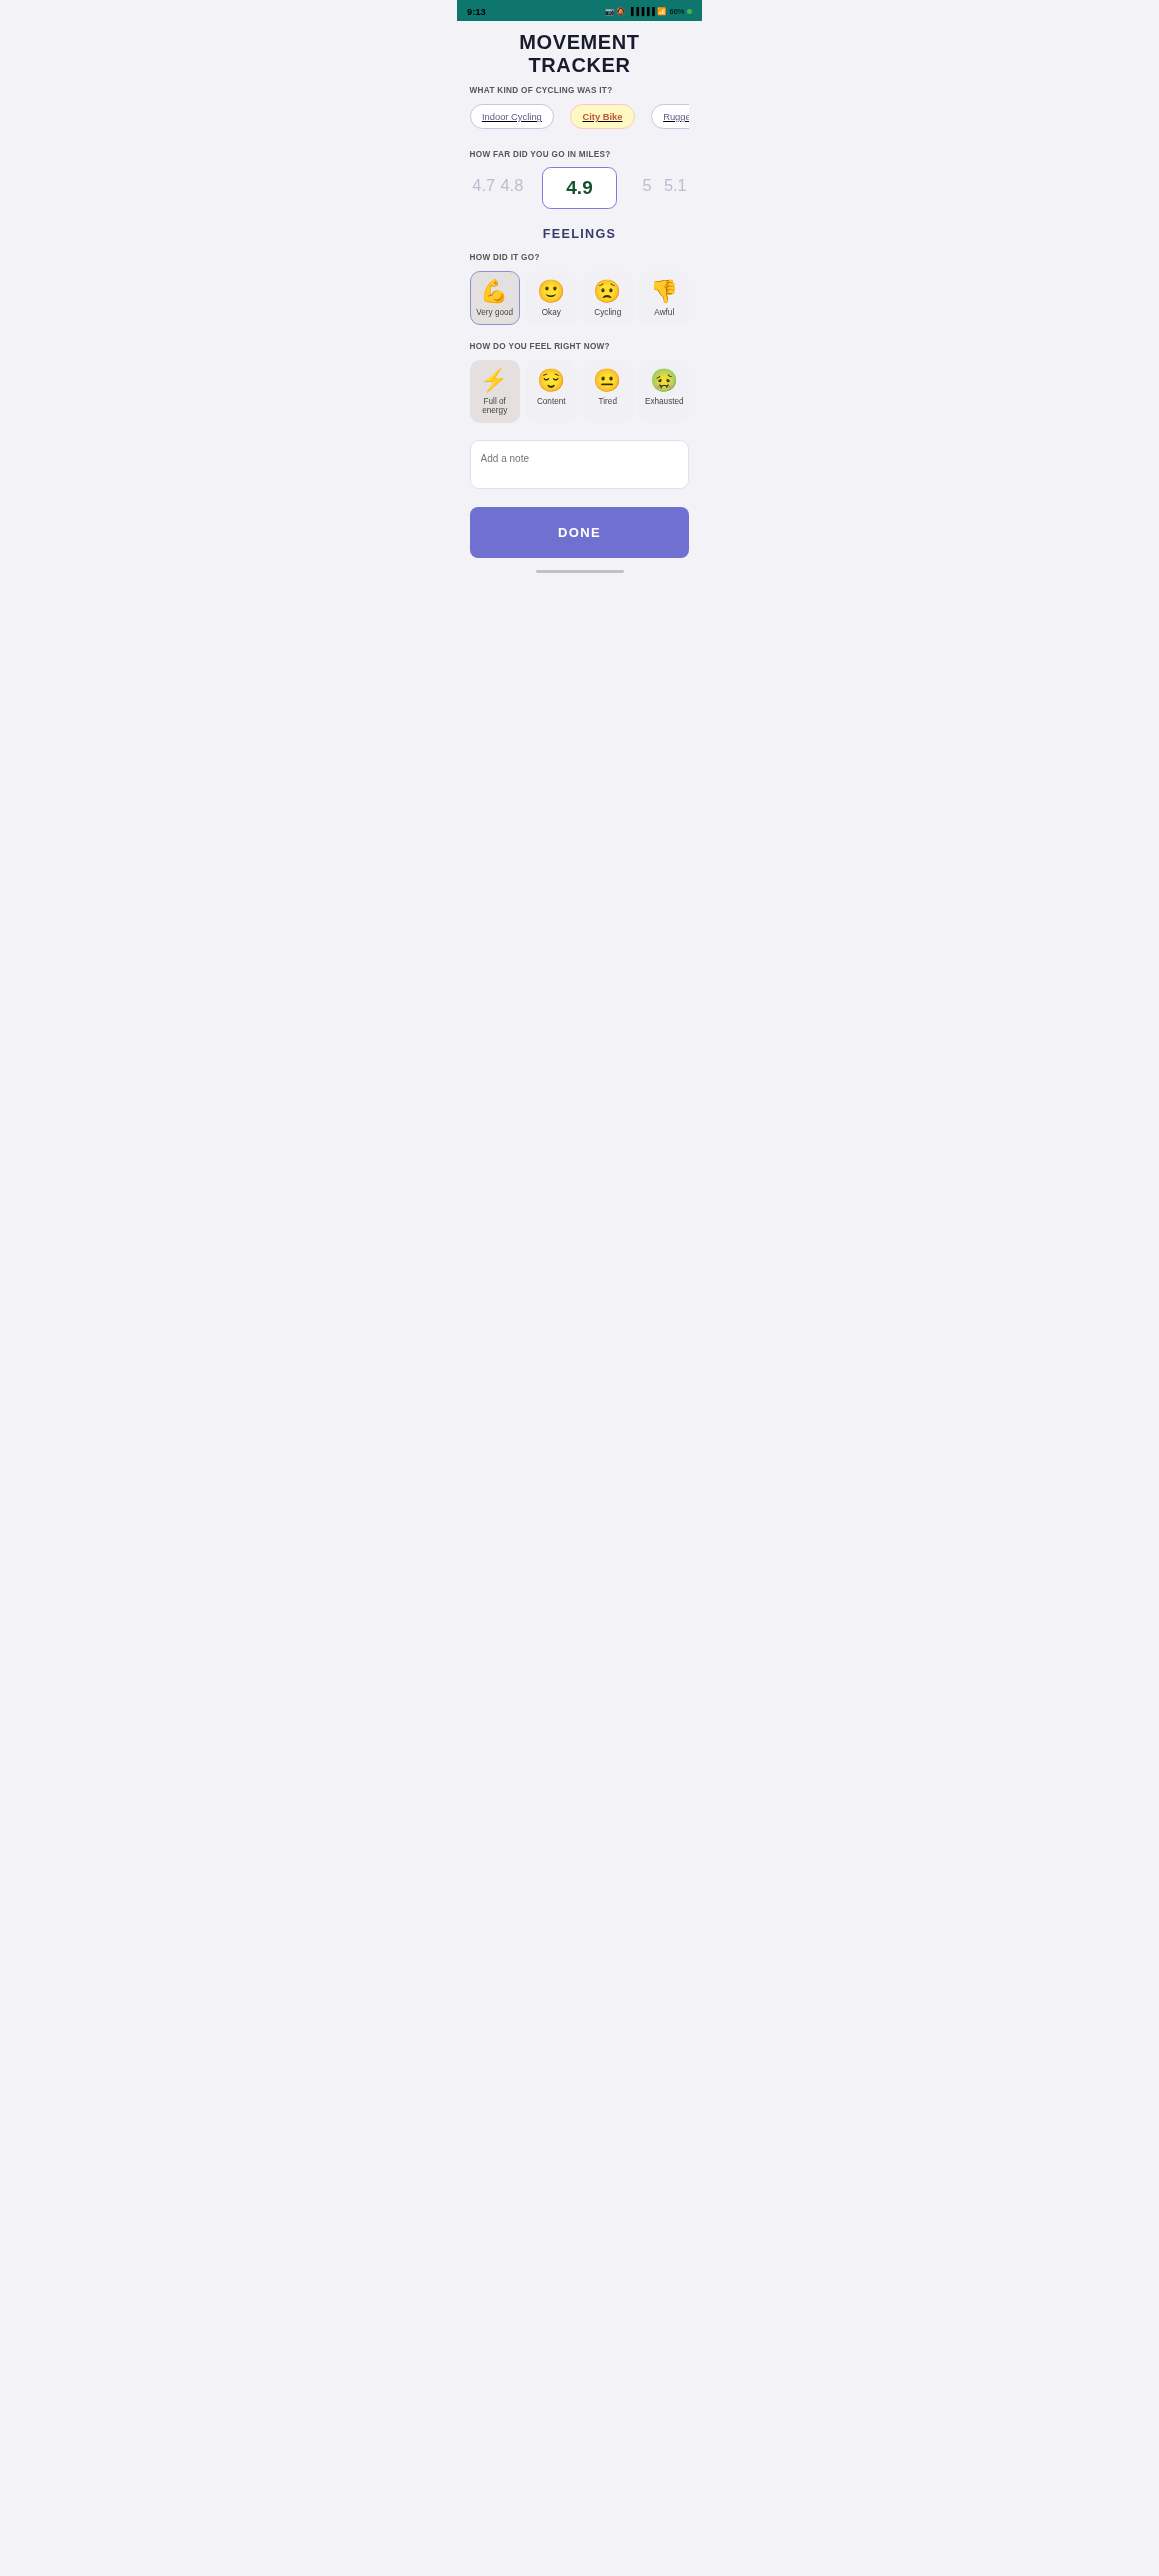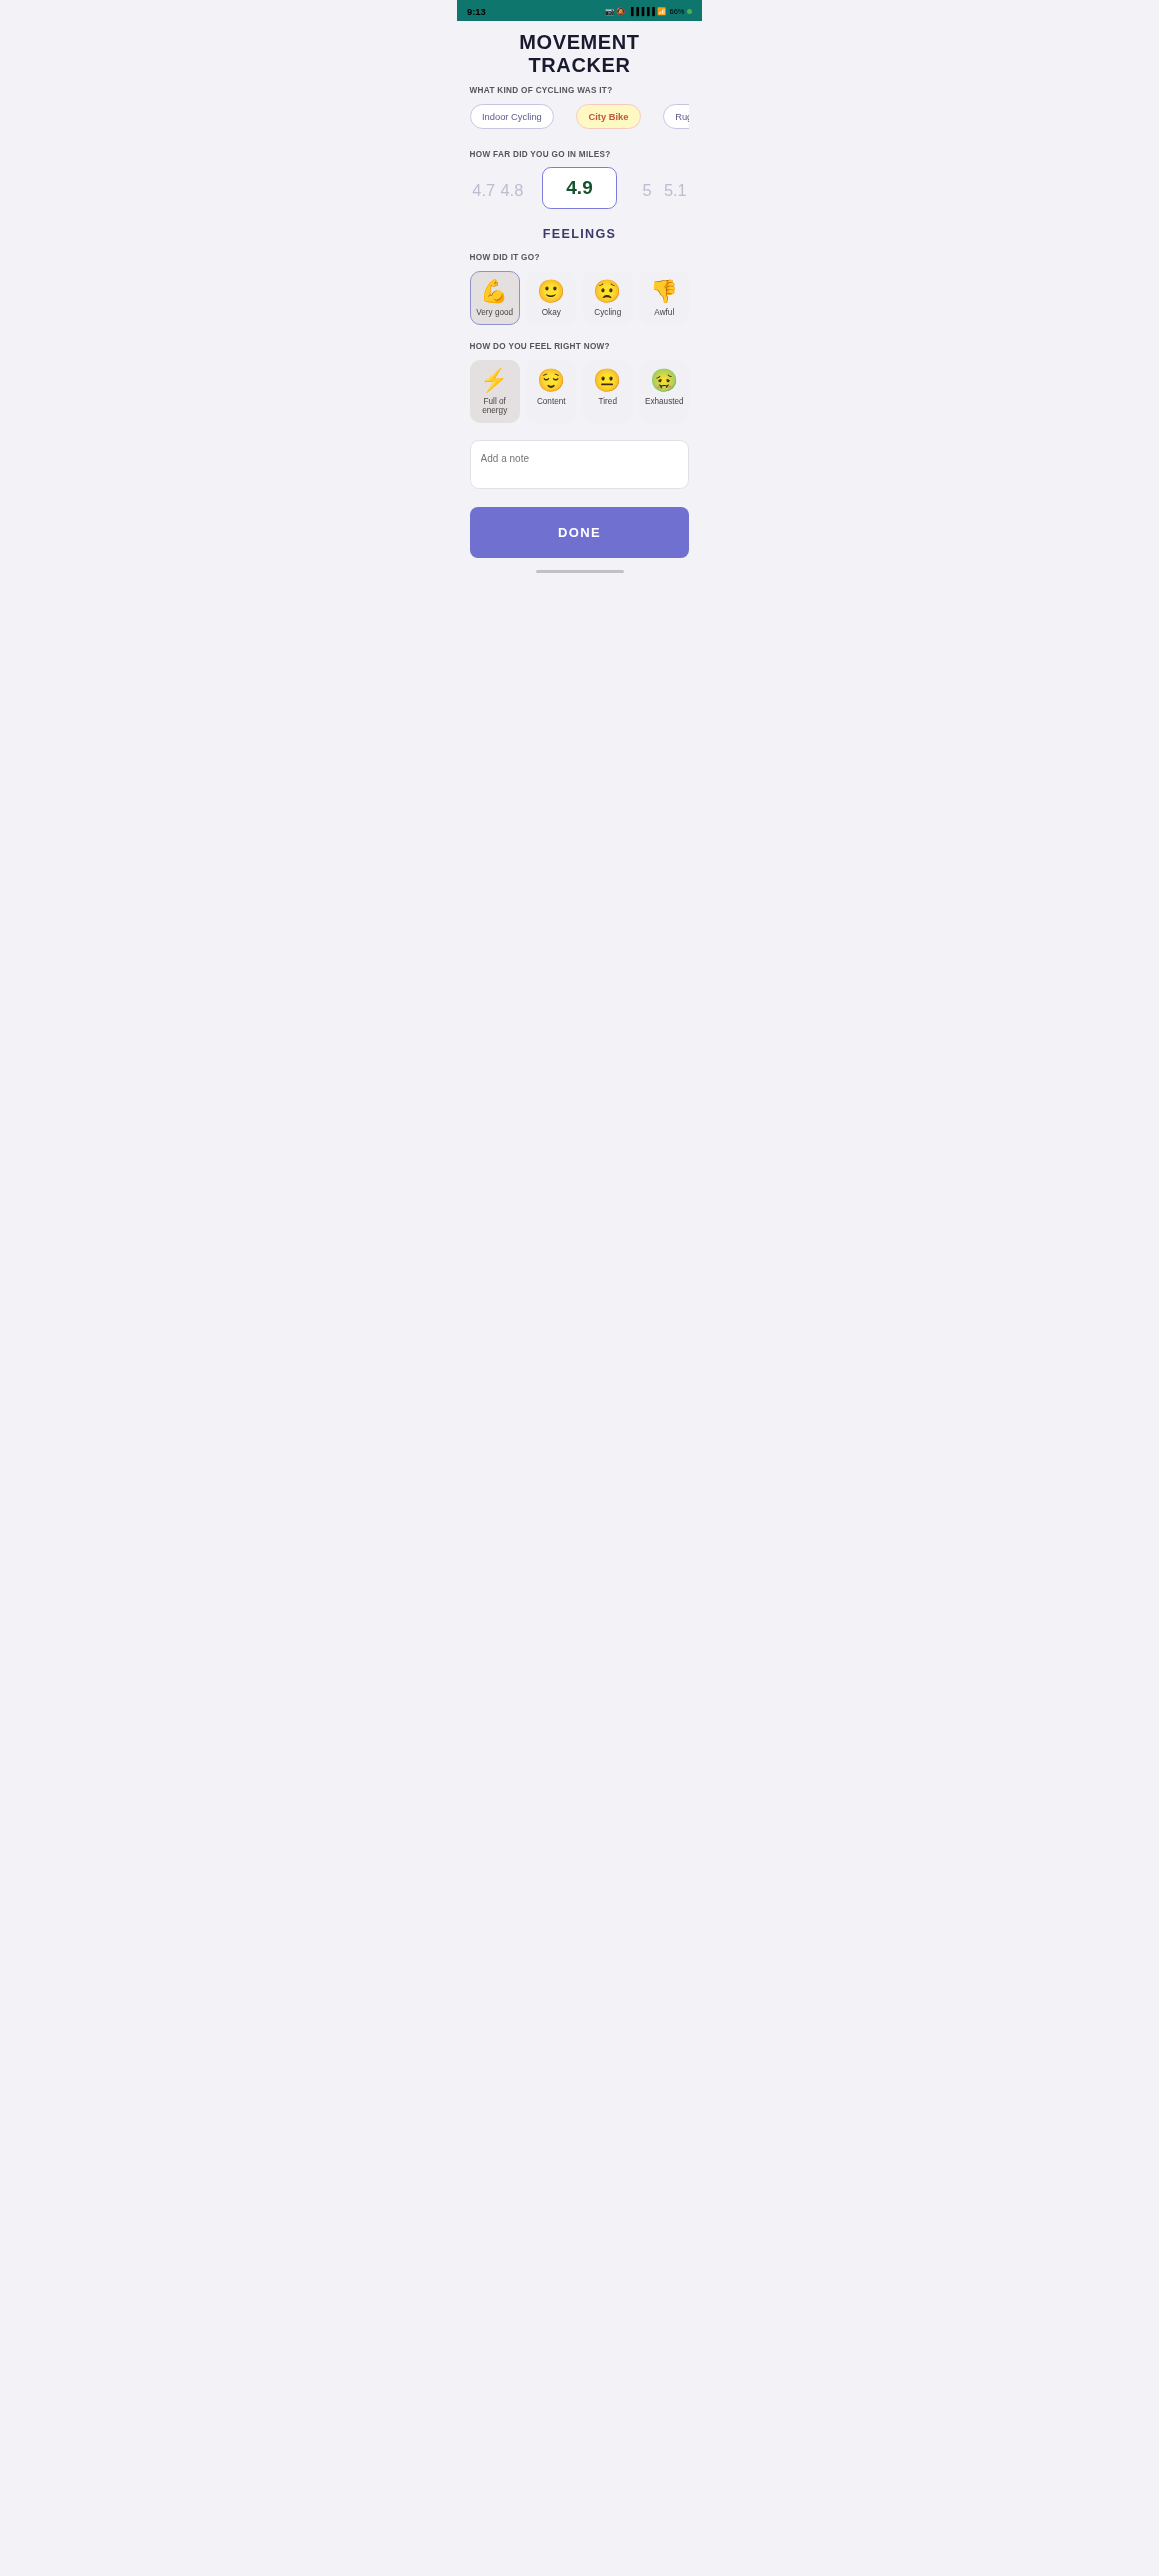--- a/index.html
+++ b/index.html
@@ -58,25 +58,26 @@
       font-weight: 700;
       color: #555;
       letter-spacing: 0.3px;
       margin-bottom: 8.8px;
       text-transform: uppercase;
     }
 
     
     .chips-container {
       display: flex;
-      gap: 22px;
+      gap: 16px;
       overflow-x: auto;
       margin-bottom: 17.6px;
       padding-bottom: 2.5px;
       scrollbar-width: none;
+      text-decoration: underline;
     }
     .chips-container::-webkit-scrollbar { display: none; }
 
     .chip {
       flex-shrink: 0;
       padding: 6.3px 11.3px;
       border-radius: 31px;
       border: 0.9px solid #c5c5e0;
       background: #fff;
       font-size: 9.4px;
@@ -92,21 +93,21 @@
       font-weight: 600;
     }
 
     
     .picker-section {
       margin-bottom: 17.6px;
     }
 
     .picker-row {
       display: flex;
-      align-items: flex-end;
+      align-items: flex-start;
       justify-content: center;
       gap: 0;
       overflow: hidden;
     }
 
     .picker-item {
       flex: 1;
       text-align: center;
       font-size: 16.4px;
       font-weight: 400;

